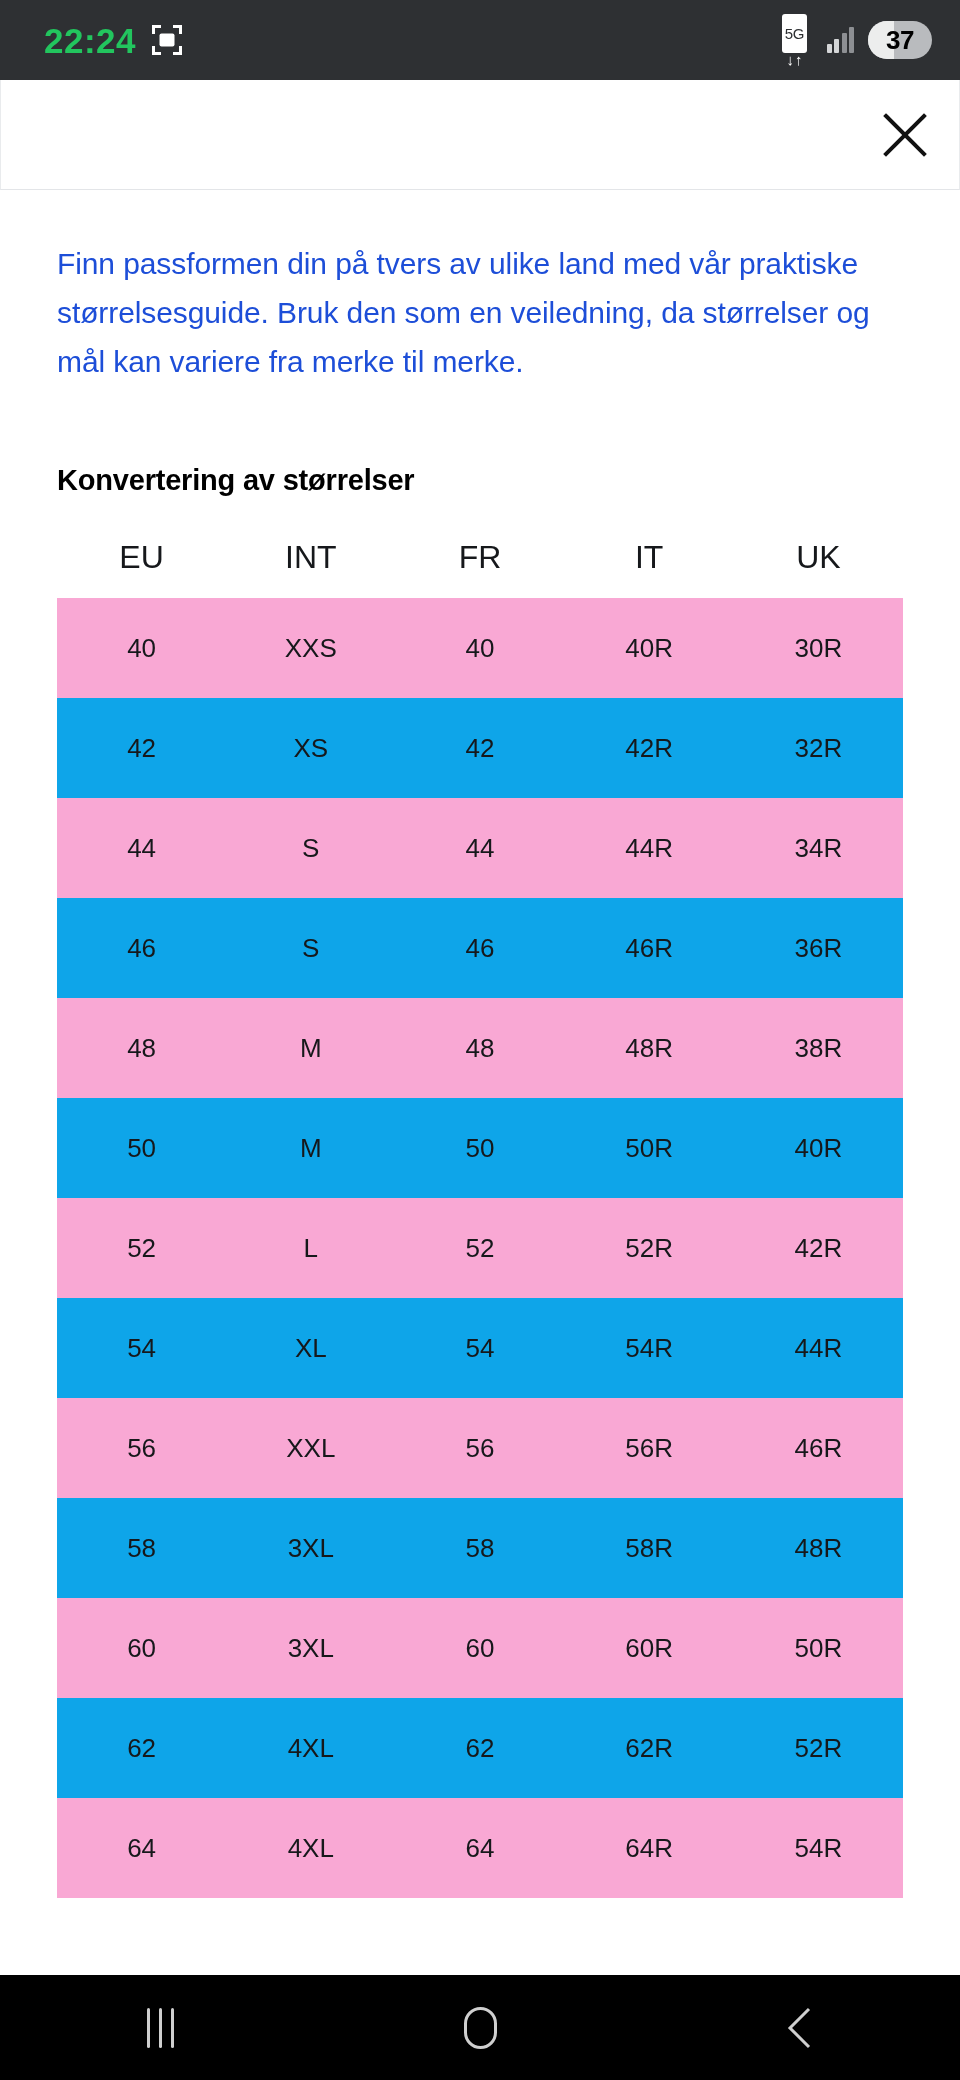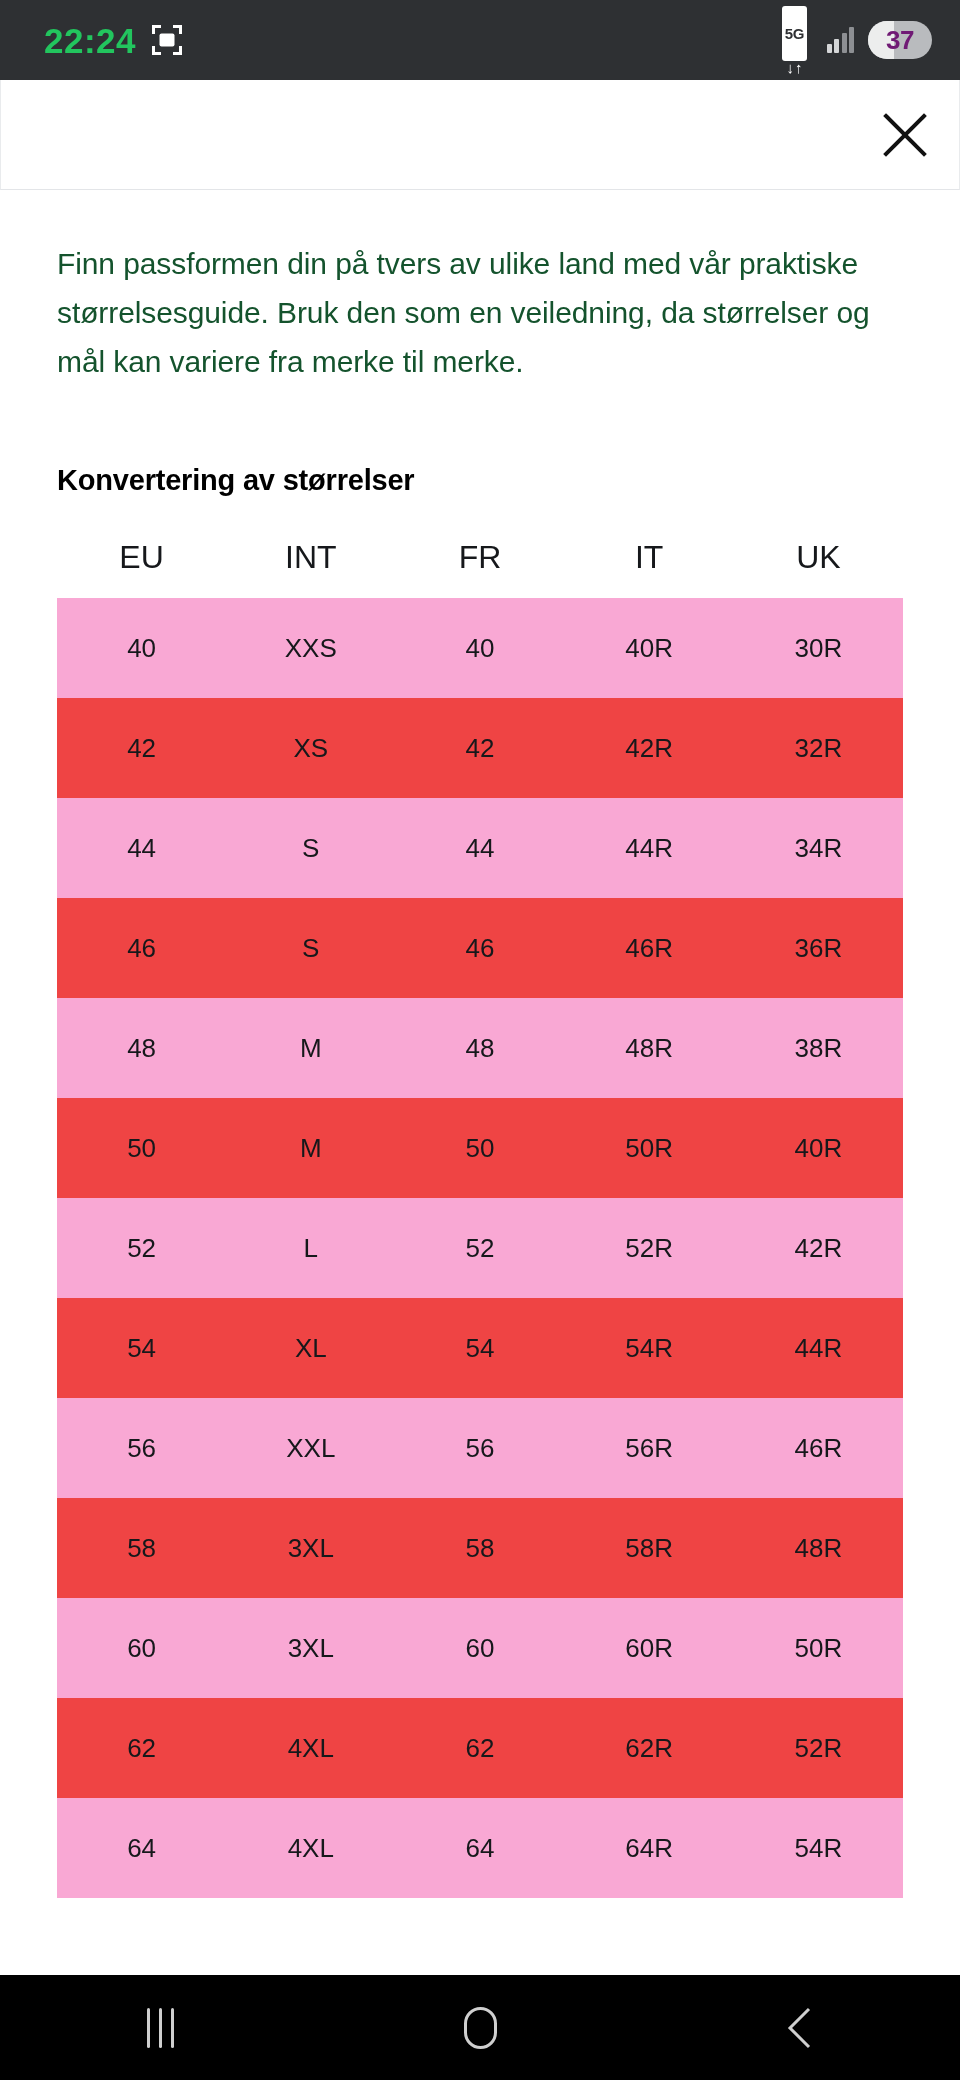--- a/index.html
+++ b/index.html
@@ -27,22 +27,22 @@
   .icon-screenshot i.tr{ top:0; right:0; border-left:none; border-bottom:none; }
   .icon-screenshot i.bl{ bottom:0; left:0; border-right:none; border-top:none; }
   .icon-screenshot i.br{ bottom:0; right:0; border-left:none; border-top:none; }
   .icon-screenshot .ctr{
     position:absolute; top:50%; left:50%; transform:translate(-50%,-50%);
     width:15px; height:13px; background:#fff; border-radius:2px;
   }
 
   .icon-5g{ display:flex; flex-direction:column; align-items:center; width:36px; }
   .icon-5g .lbl{
-    background:#fff; color:#2e3033; font-size:15px; font-weight:700;
-    line-height:1; padding:20px 3px; border-radius:3px; letter-spacing:-0.3px;
+    background:#fff; color:#2e3033; font-size:15px; font-weight:400;
+    line-height:1; padding:12px 3px; border-radius:3px; letter-spacing:-0.3px;
   }
   .icon-5g .arrows{ display:flex; gap:1px; margin-top:-1px; }
   .icon-5g .arrows span{ color:#fff; font-size:15px; line-height:1; }
 
   .icon-signal{ display:flex; align-items:flex-end; gap:2.5px; height:26px; }
   .icon-signal span{ width:5px; background:#d5d6d8; border-radius:1px; }
   .icon-signal span:nth-child(1){ height:9px; }
   .icon-signal span:nth-child(2){ height:14px; }
   .icon-signal span:nth-child(3){ height:20px; background:#8d8f93; }
   .icon-signal span:nth-child(4){ height:26px; background:#8d8f93; }
@@ -50,21 +50,21 @@
   .battery{
     position:relative; width:64px; height:38px; border-radius:19px;
     background:#b9bbbe; overflow:hidden;
     display:flex; align-items:center; justify-content:center;
   }
   .battery .fill{
     position:absolute; left:0; top:0; bottom:0; width:40%;
     background:#eceded;
   }
   .battery .pct{
-    position:relative; color:#701a75; font-size:26px; font-weight:700;
+    position:relative; color:#000000; font-size:26px; font-weight:700;
     line-height:1; letter-spacing:-0.5px;
   }
 
   
   .modal-header{
     position:absolute; top:80px; left:0; width:960px; height:110px;
     background:#fff; border-bottom:1px solid #e3e5e8;
     border-left:1px solid #e9ebed; border-right:1px solid #e9ebed;
   }
   .close-btn{
@@ -75,21 +75,21 @@
   .close-btn svg{ display:block; }
 
   
   .content{
     position:absolute; top:191px; left:0; width:960px; height:1784px;
     background:#fff; overflow:hidden;
   }
 
   .intro{
     margin:48px 57px 4px 57px;
-    font-size:30px; line-height:49px; color:#14532d;
+    font-size:30px; line-height:49px; color:#1d4ed8;
     letter-spacing:-0.1px;
   }
 
   .section-title{
     margin:78px 57px 8px 57px;
     font-size:29px; font-weight:700; color:#000;
     letter-spacing:-0.2px;
   }
 
   table.size-table{
@@ -98,21 +98,21 @@
   }
   table.size-table th{
     font-size:32px; font-weight:400; color:#16181b;
     text-align:center; padding:16px 0 22px 0;
   }
   table.size-table td{
     font-size:26px; font-weight:400; color:#16181b;
     text-align:center; height:100px; padding:0;
   }
   table.size-table tbody tr.odd{ background:#f9a8d4; }
-  table.size-table tbody tr.even{ background:#ef4444; }
+  table.size-table tbody tr.even{ background:#0ea5e9; }
 
   
   .navbar{
     position:absolute; bottom:0; left:0; width:960px; height:105px;
     background:#000; display:flex; align-items:center; justify-content:space-around;
   }
   .nav-btn{
     width:120px; height:105px; display:flex; align-items:center; justify-content:center;
     background:transparent; border:none; cursor:pointer;
   }

